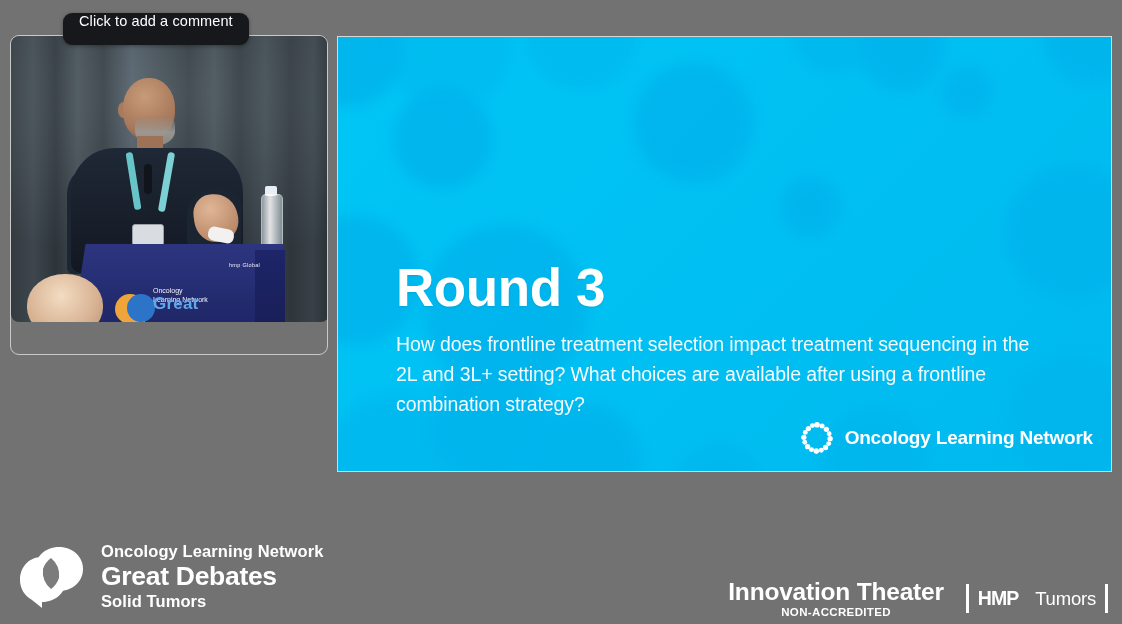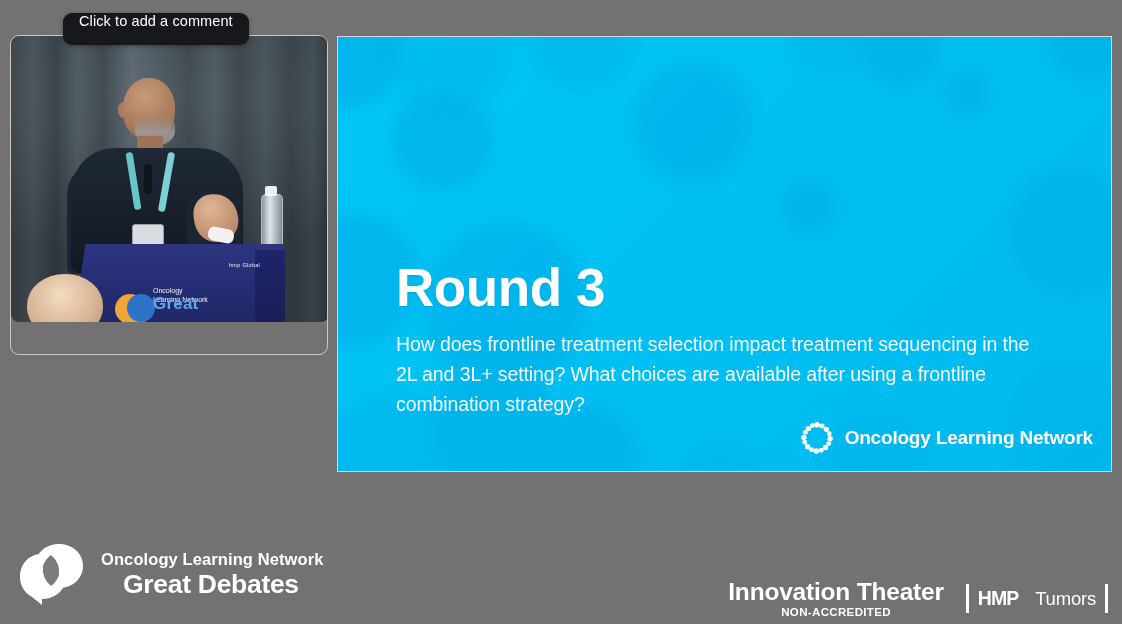--- a/index.html
+++ b/index.html
@@ -402,21 +402,20 @@
     line-height: 19px;
     white-space: nowrap;
   }
   #brand-gd {
     color: #ffffff;
     font-size: 26.5px;
     font-weight: bold;
     letter-spacing: -0.3px;
     line-height: 30px;
     white-space: nowrap;
-    margin-left: 22px;
   }
   #brand-st {
     color: #ffffff;
     font-size: 16.5px;
     font-weight: bold;
     letter-spacing: 0.1px;
     line-height: 20px;
     white-space: nowrap;
   }
 
@@ -580,20 +579,21 @@
 
 <div id="footer-brand">
   <svg id="bubbles-icon" viewBox="0 0 68 64">
     <path d="M41 2 C55 2 65 12 65 24 C65 36 55 46 41 46 C27 46 17 36 17 24 C17 12 27 2 41 2 Z" fill="#ffffff"></path>
     <path d="M24 12 C38 12 48 23 48 35 C48 47 38 57 24 57 L24 63 L14 55 C7 51 2 44 2 35 C2 23 10 12 24 12 Z" fill="#ffffff"></path>
     <path d="M33 13 A22 22 0 0 0 25 24 A22.5 22.5 0 0 0 33 44 A22 22 0 0 0 41 33 A22.5 22.5 0 0 0 33 13 Z" fill="#7c7c7c"></path>
   </svg>
   <div id="brand-lines">
     <div id="brand-oln">Oncology Learning Network</div>
     <div id="brand-gd">Great Debates</div>
+    <div id="brand-st">Solid Tumors</div>
   </div>
 </div>
 
 <div id="footer-right">
   <div id="innovation-block">
     <div id="innovation-title">Innovation Theater</div>
     <div id="innovation-sub">NON-ACCREDITED</div>
   </div>
   <div id="hmp-block">
     <span class="hmp-bar"></span>

